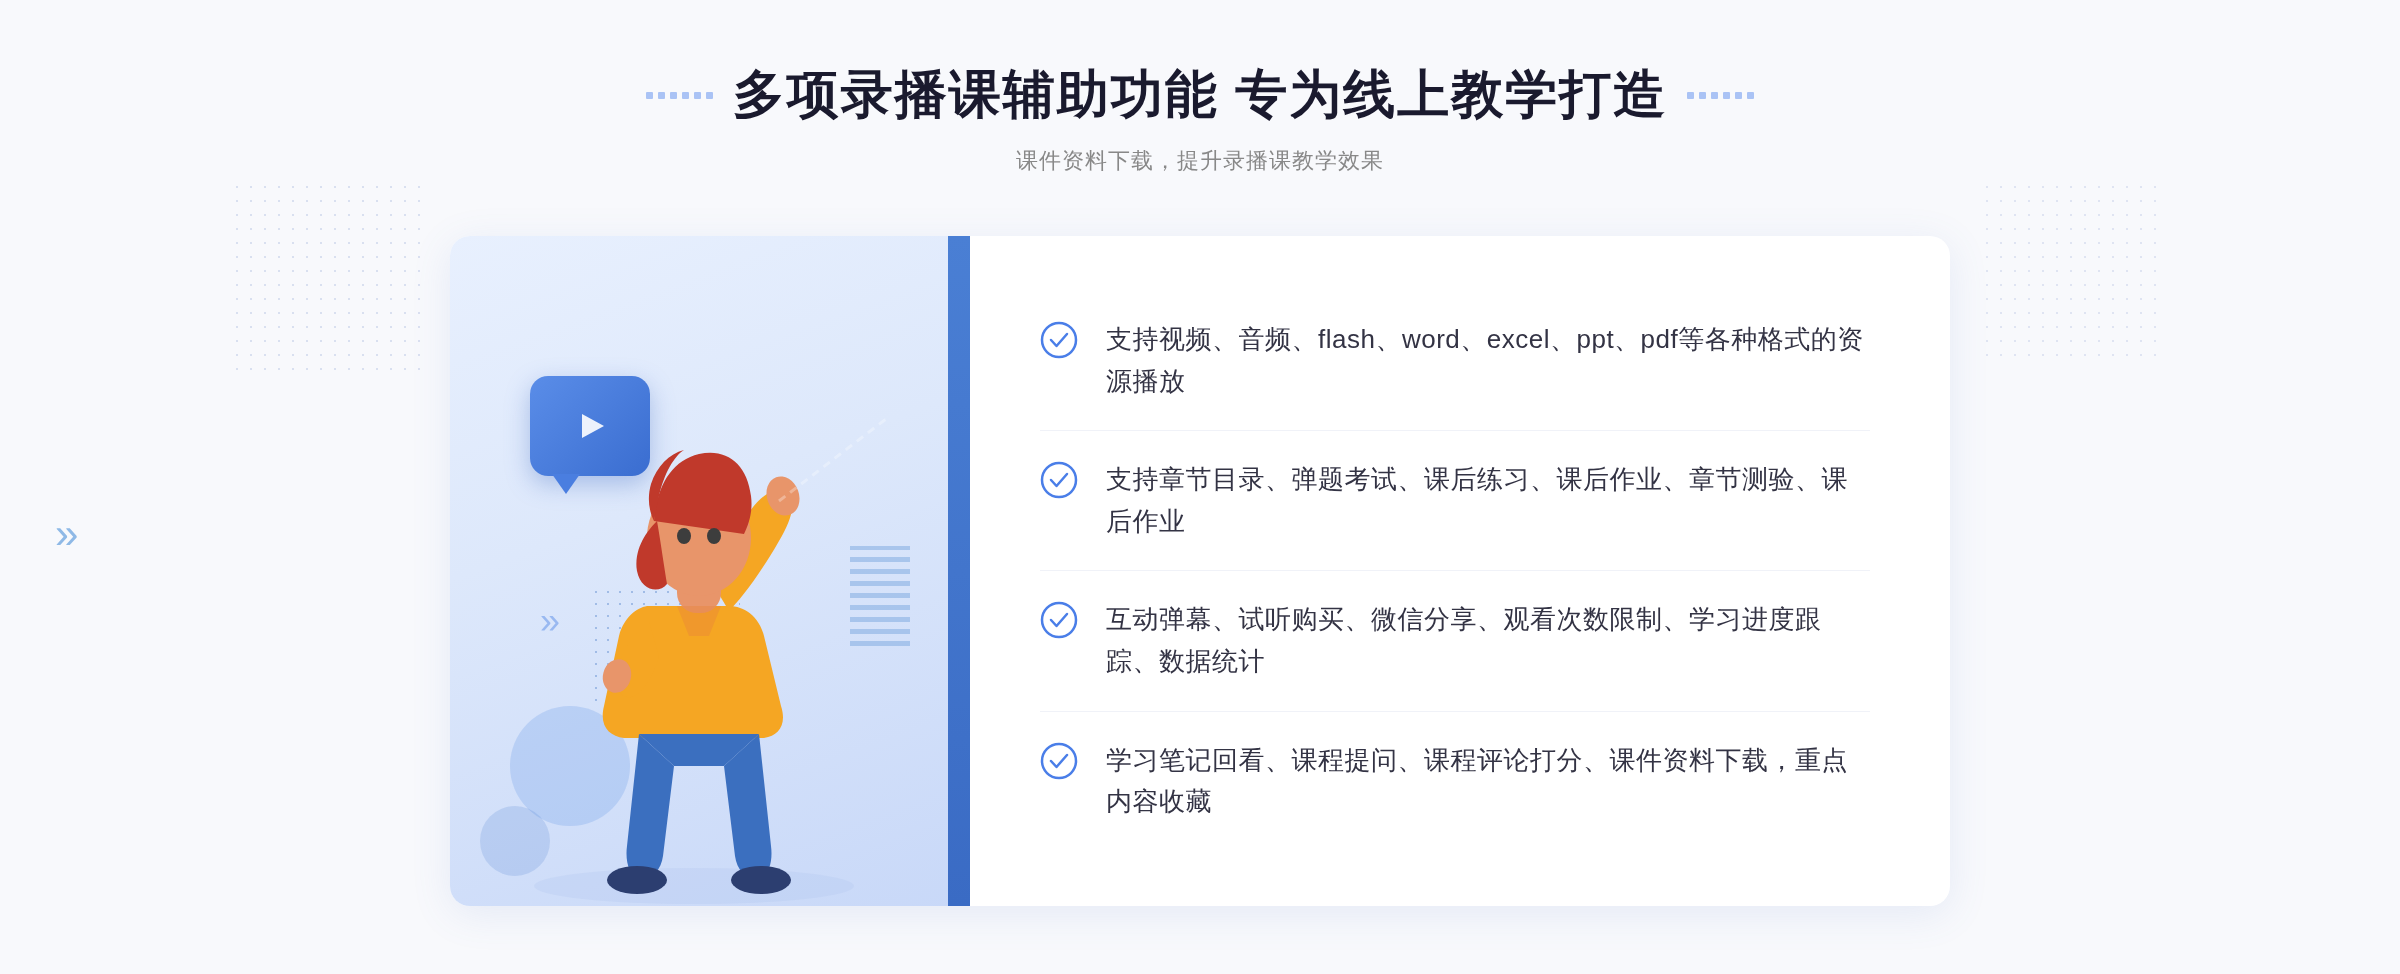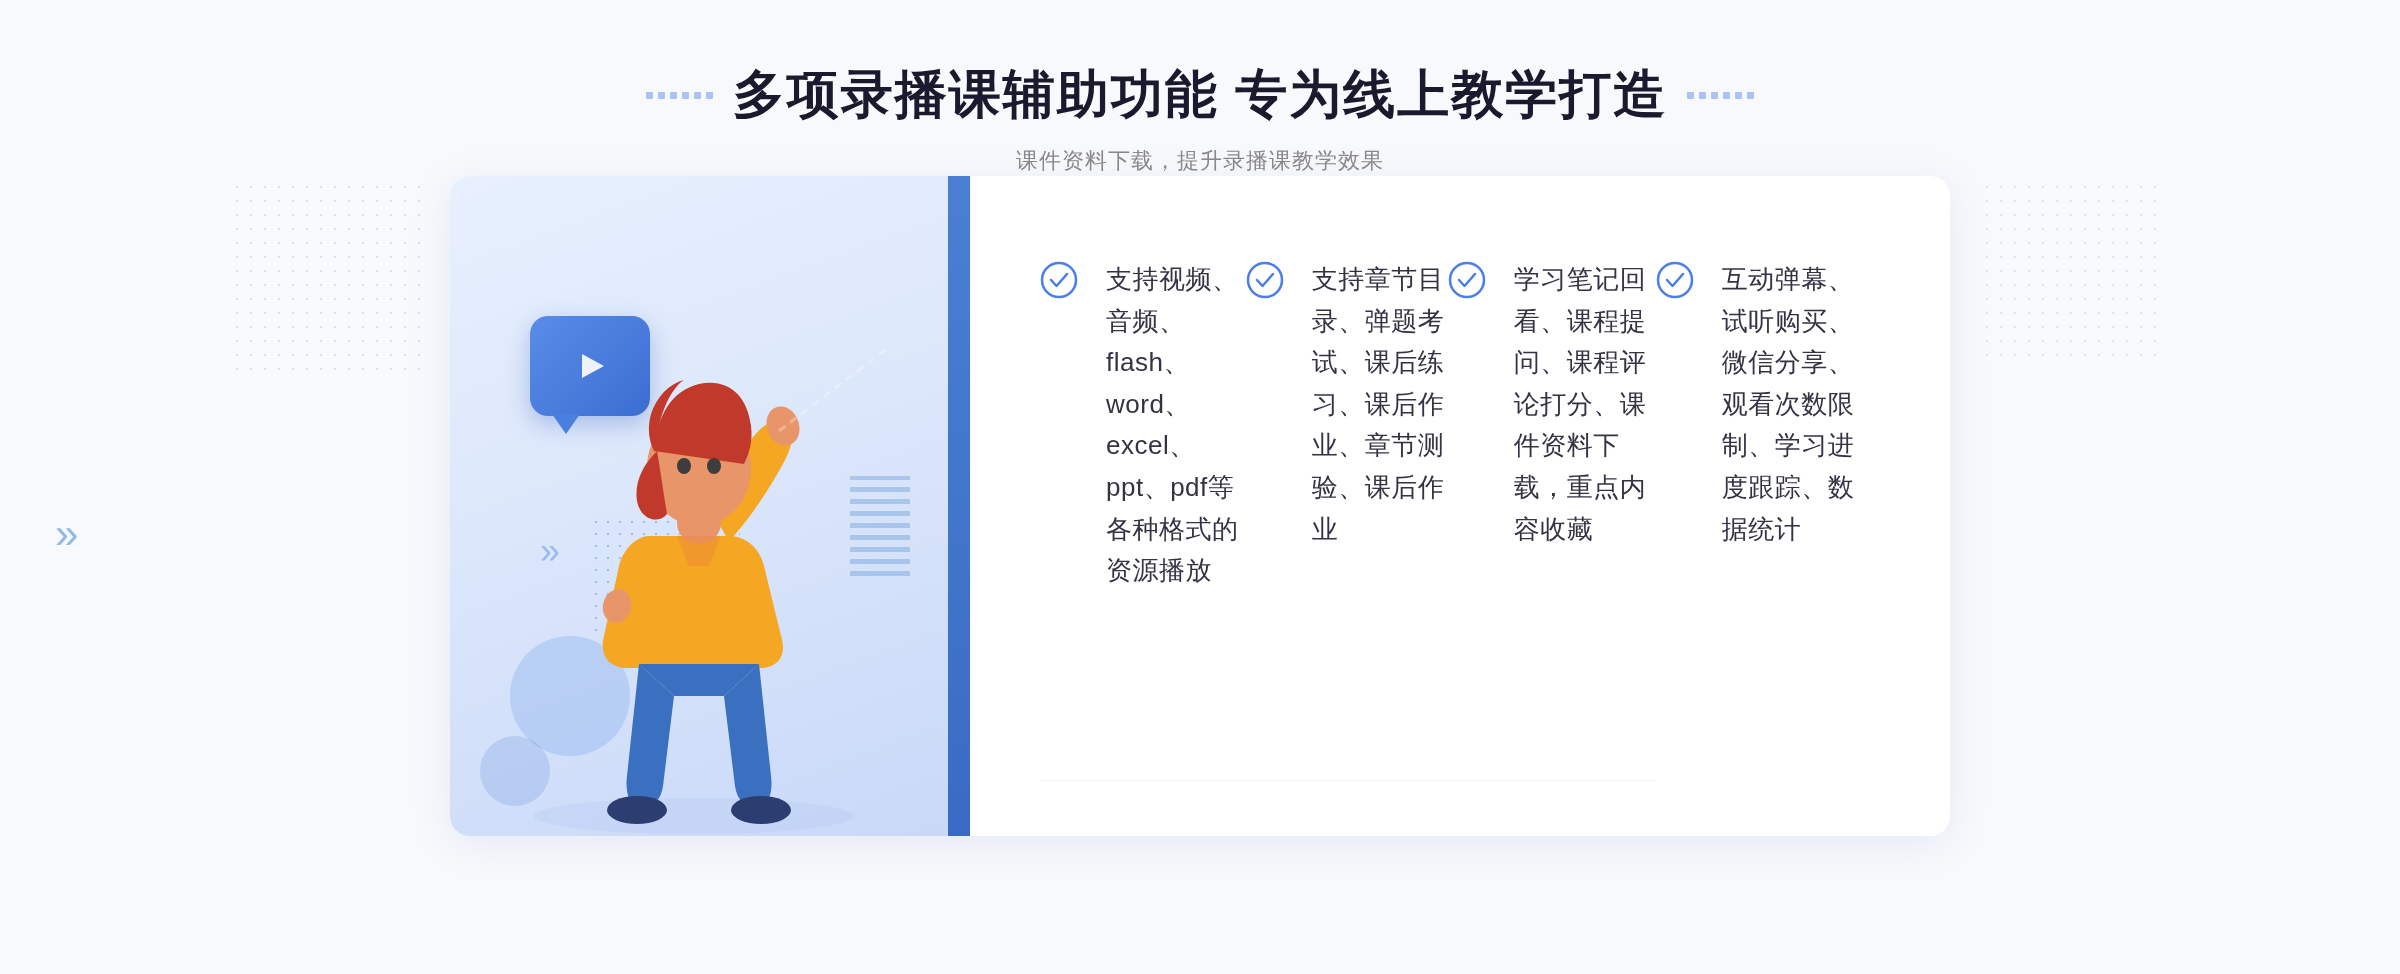--- a/index.html
+++ b/index.html
@@ -58,20 +58,21 @@
       top: 510px;
       color: #4a90d9;
       font-size: 42px;
       opacity: 0.6;
       font-weight: 300;
     }
 
     
     .header-section {
       text-align: center;
+      margin-bottom: 60px;
       position: relative;
     }
 
     .header-decorators {
       display: flex;
       align-items: center;
       justify-content: center;
       gap: 20px;
     }
 
@@ -247,21 +248,21 @@
       display: flex;
       align-items: flex-end;
       justify-content: center;
     }
 
     
     .features-area {
       flex: 1;
       padding: 55px 80px 55px 70px;
       display: flex;
-      flex-direction: row;
+      flex-direction: column;
       justify-content: space-between;
     }
 
     .feature-item {
       display: flex;
       align-items: flex-start;
       gap: 28px;
       padding: 28px 0;
       border-bottom: 1px solid #f0f2f8;
     }
@@ -396,27 +397,27 @@
           <path d="M11 19 L16.5 25 L27 13" stroke="#4a7ee8" stroke-width="2.5" stroke-linecap="round" stroke-linejoin="round"></path>
         </svg>
         <span class="feature-text">支持章节目录、弹题考试、课后练习、课后作业、章节测验、课后作业</span>
       </div>
 
       <div class="feature-item">
         <svg class="check-icon" viewBox="0 0 38 38" fill="none">
           <circle cx="19" cy="19" r="17" stroke="#4a7ee8" stroke-width="2.5"></circle>
           <path d="M11 19 L16.5 25 L27 13" stroke="#4a7ee8" stroke-width="2.5" stroke-linecap="round" stroke-linejoin="round"></path>
         </svg>
-        <span class="feature-text">学习笔记回看、课程提问、课程评论打分、课件资料下载，重点内容收藏</span>
+        <span class="feature-text">互动弹幕、试听购买、微信分享、观看次数限制、学习进度跟踪、数据统计</span>
       </div>
 
       <div class="feature-item">
         <svg class="check-icon" viewBox="0 0 38 38" fill="none">
           <circle cx="19" cy="19" r="17" stroke="#4a7ee8" stroke-width="2.5"></circle>
           <path d="M11 19 L16.5 25 L27 13" stroke="#4a7ee8" stroke-width="2.5" stroke-linecap="round" stroke-linejoin="round"></path>
         </svg>
-        <span class="feature-text">互动弹幕、试听购买、微信分享、观看次数限制、学习进度跟踪、数据统计</span>
+        <span class="feature-text">学习笔记回看、课程提问、课程评论打分、课件资料下载，重点内容收藏</span>
       </div>
 
     </div>
   </div>
 
 </div>
 
 </body></html>

